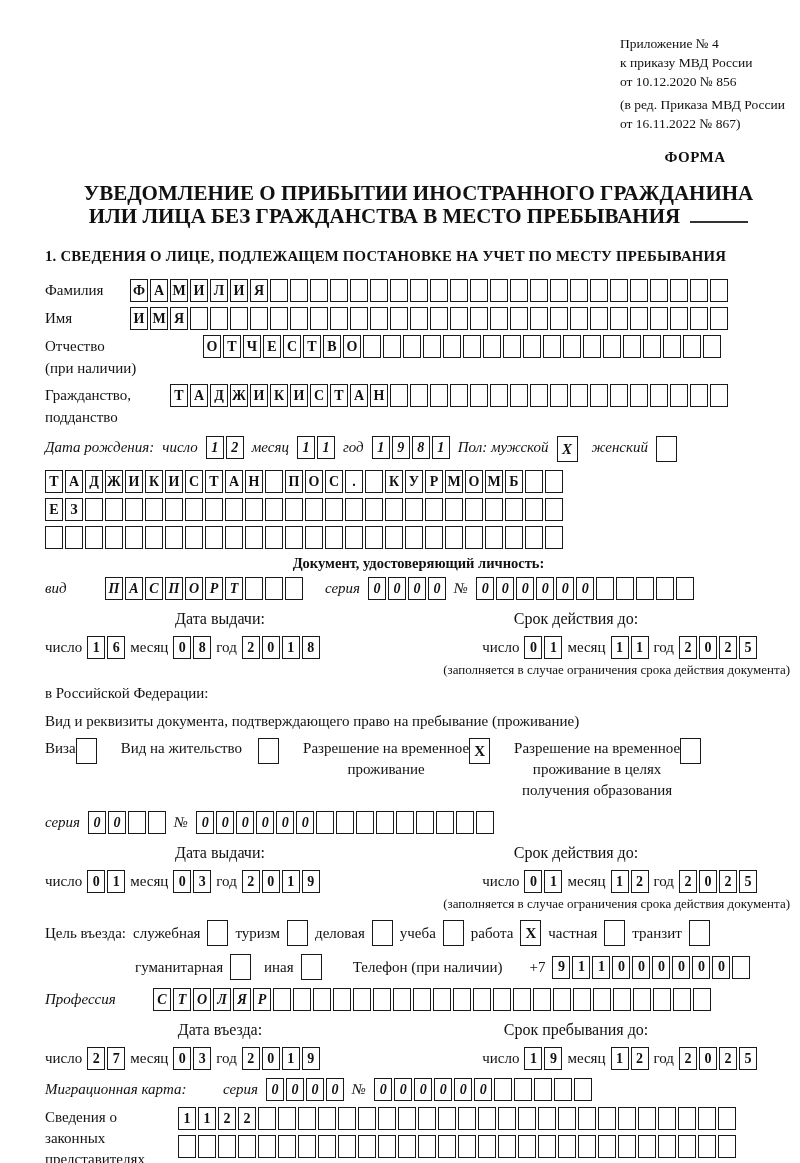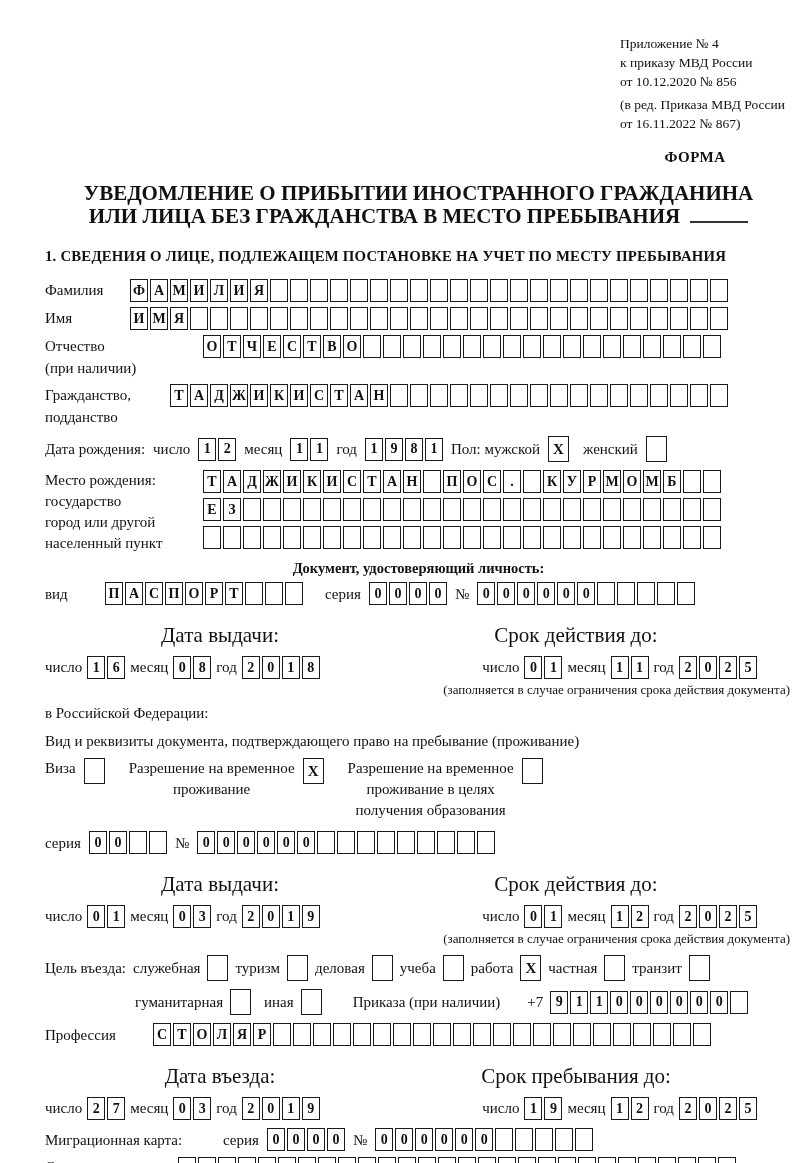--- a/index.html
+++ b/index.html
@@ -12,28 +12,28 @@
   .title{margin-top:16px;text-align:center;font-weight:bold;font-size:21px;line-height:23px;}
   .title .uline{display:inline-block;width:58px;border-bottom:2px solid #333;margin-left:10px;vertical-align:baseline;}
   .sect{margin-top:20px;font-weight:bold;font-size:14.8px;letter-spacing:.2px;}
   .row{display:flex;align-items:flex-start;margin-top:5px;}
   .lbl{font-size:15px;line-height:22px;flex:0 0 auto;}
   .boxes{display:flex;gap:2px;flex:0 0 auto;}
   .cell{box-sizing:border-box;width:18px;height:23px;border:1.6px solid #1a1a1a;
         display:flex;align-items:center;justify-content:center;
         font-size:14px;font-weight:bold;background:#fff;}
   .chk .cell{width:21px;height:26px;font-size:15px;} 
-  .inl{display:flex;align-items:center;gap:6px;}
+  .inl{display:flex;align-items:flex-start;gap:6px;font-style:italic;}
   .dates{display:flex;justify-content:space-between;margin-top:8px;width:712px;}
-  .dhead{display:flex;width:712px;margin-top:18px;font-size:21px;}
+  .dhead{display:flex;width:712px;margin-top:10px;font-size:16px;}
   .dhead .h1{width:350px;text-align:center;}
   .dhead .h2{width:362px;text-align:center;}
   .dgroup{display:flex;align-items:center;gap:5px;font-size:15px;}
   .note-r{width:745px;text-align:right;font-size:13px;margin-top:3px;font-family:Liberation Serif, serif;}
-  .chkgrp{display:flex;align-items:flex-start;gap:8px;}
+  .chkgrp{display:flex;align-items:flex-start;}
   .chkgrp .txt{font-size:15px;line-height:21px;text-align:center;}
   .purpose{display:flex;align-items:center;gap:7px;font-size:15px;flex-wrap:nowrap;}
   .labelcol{display:flex;flex-direction:column;font-size:15px;line-height:21px;flex:0 0 auto;}
   .boxcol{display:flex;flex-direction:column;gap:5px;}
 </style>
 </head>
 <body>
 
 <div class="page">
 
@@ -220,26 +220,20 @@
     <span class="boxes chk">
         <span class="cell">X</span>
       </span>
     <span class="lbl" style="margin-left:6px;">женский</span>
     <span class="boxes chk">
         <span class="cell"></span>
       </span>
   </div>
 
   <div class="row" style="margin-top:8px;">
-    <div class="labelcol" style="width:158px;">
-      <div>Место рождения:</div>
-      <div>государство</div>
-      <div>город или другой</div>
-      <div>населенный пункт</div>
-    </div>
     <div class="boxcol">
       <div class="boxes">
           <span class="cell">Т</span>
           <span class="cell">А</span>
           <span class="cell">Д</span>
           <span class="cell">Ж</span>
           <span class="cell">И</span>
           <span class="cell">К</span>
           <span class="cell">И</span>
           <span class="cell">С</span>
@@ -410,20 +404,26 @@
   <div class="lbl" style="margin-top:6px;">Вид и реквизиты документа, подтверждающего право на пребывание (проживание)</div>
 
   <div class="row" style="margin-top:6px;gap:24px;">
     <div class="chkgrp">
       <div class="txt">Виза</div>
       <span class="boxes chk">
           <span class="cell"></span>
         </span>
     </div>
     <div class="chkgrp">
+      <div class="txt">Вид на жительство</div>
+      <span class="boxes chk" style="margin-left:16px;">
+          <span class="cell"></span>
+        </span>
+    </div>
+    <div class="chkgrp">
       <div class="txt">
         <div>Разрешение на временное</div>
         <div>проживание</div>
       </div>
       <span class="boxes chk">
           <span class="cell">X</span>
         </span>
     </div>
     <div class="chkgrp">
       <div class="txt">
@@ -545,21 +545,21 @@
 
   <div class="purpose" style="margin-top:8px;margin-left:90px;">
     <span>гуманитарная</span>
     <span class="boxes chk">
         <span class="cell"></span>
       </span>
     <span style="margin-left:6px;">иная</span>
     <span class="boxes chk">
         <span class="cell"></span>
       </span>
-    <span style="margin-left:24px;">Приказа (при наличии)</span>
+    <span style="margin-left:24px;">Телефон (при наличии)</span>
     <span style="margin-left:20px;">+7</span>
     <span class="boxes">
         <span class="cell">9</span>
         <span class="cell">1</span>
         <span class="cell">1</span>
         <span class="cell">0</span>
         <span class="cell">0</span>
         <span class="cell">0</span>
         <span class="cell">0</span>
         <span class="cell">0</span>

